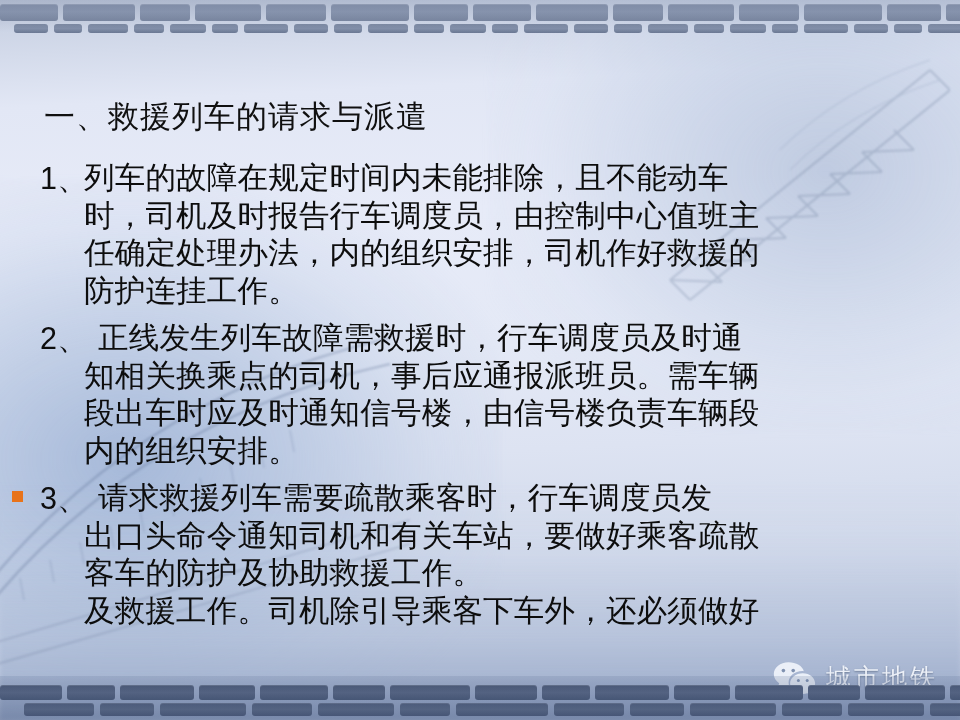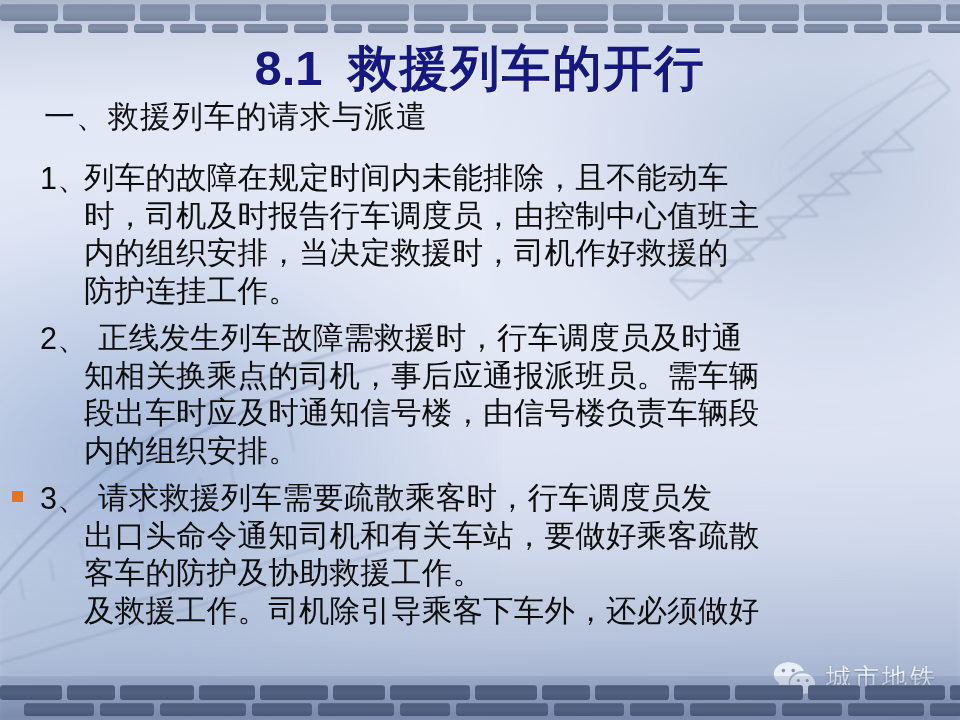--- a/index.html
+++ b/index.html
@@ -359,34 +359,31 @@
         <div class="brick" style="width: 36px;"></div>
         <div class="brick" style="width: 26px;"></div>
         <div class="brick" style="width: 44px;"></div>
         <div class="brick" style="width: 34px;"></div>
         <div class="brick" style="width: 28px;"></div>
         <div class="brick" style="width: 40px;"></div>
       </div>
     <div class="veil"></div>
   </div>
 
-  <div class="title">
-    <span class="num">8.1</span><span class="gap"></span><span>救援列车的开行</span>
-  </div>
 
   <div class="subhead">一、救援列车的请求与派遣</div>
 
   <div class="body-list">
 
     <div class="para p1">
       <span class="marker"><span class="digit">1、</span></span>
       <div class="lines">
         <div class="l1">列车的故障在规定时间内未能排除，且不能动车</div>
         <div>时，司机及时报告行车调度员，由控制中心值班主</div>
-        <div>内的组织安排，当决定救援时，司机作好救援的</div>
+        <div>任确定处理办法，内的组织安排，司机作好救援的</div>
         <div>防护连挂工作。</div>
       </div>
     </div>
 
     <div class="para p2">
       <span class="marker"><span class="digit">2、</span></span>
       <div class="lines">
         <div class="l1">正线发生列车故障需救援时，行车调度员及时通</div>
         <div>知相关换乘点的司机，事后应通报派班员。需车辆</div>
         <div>段出车时应及时通知信号楼，由信号楼负责车辆段</div>

